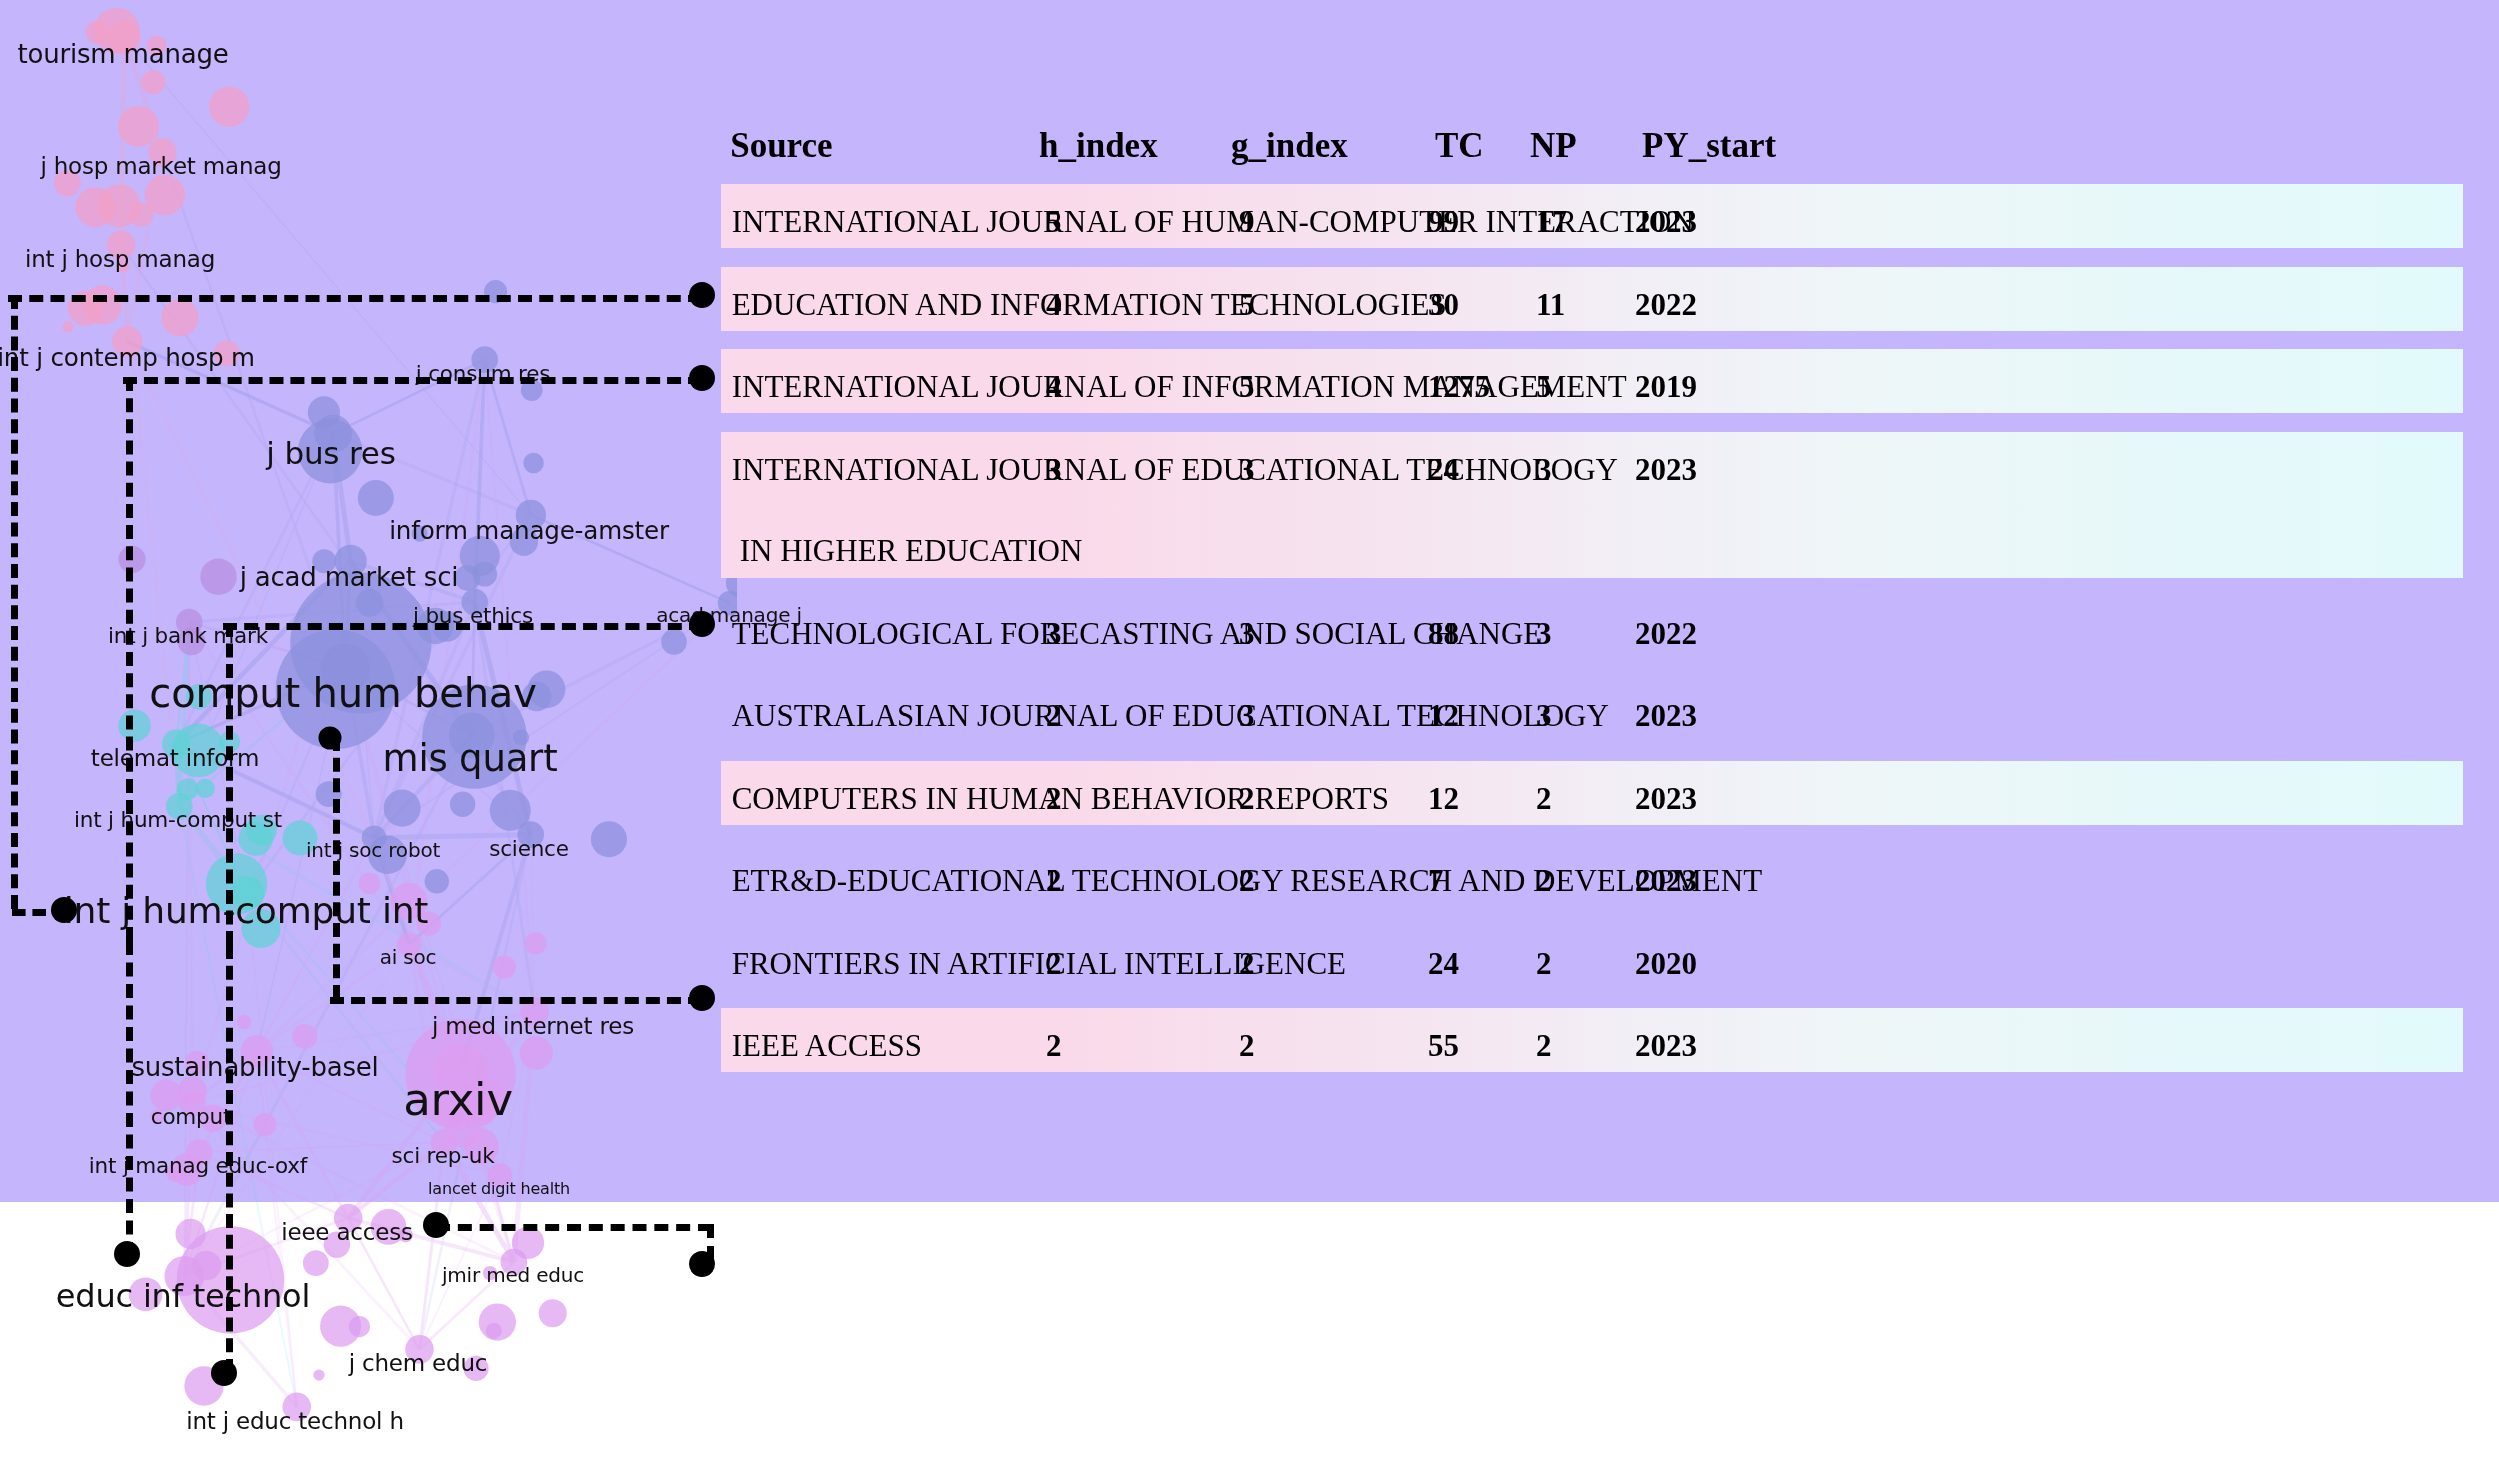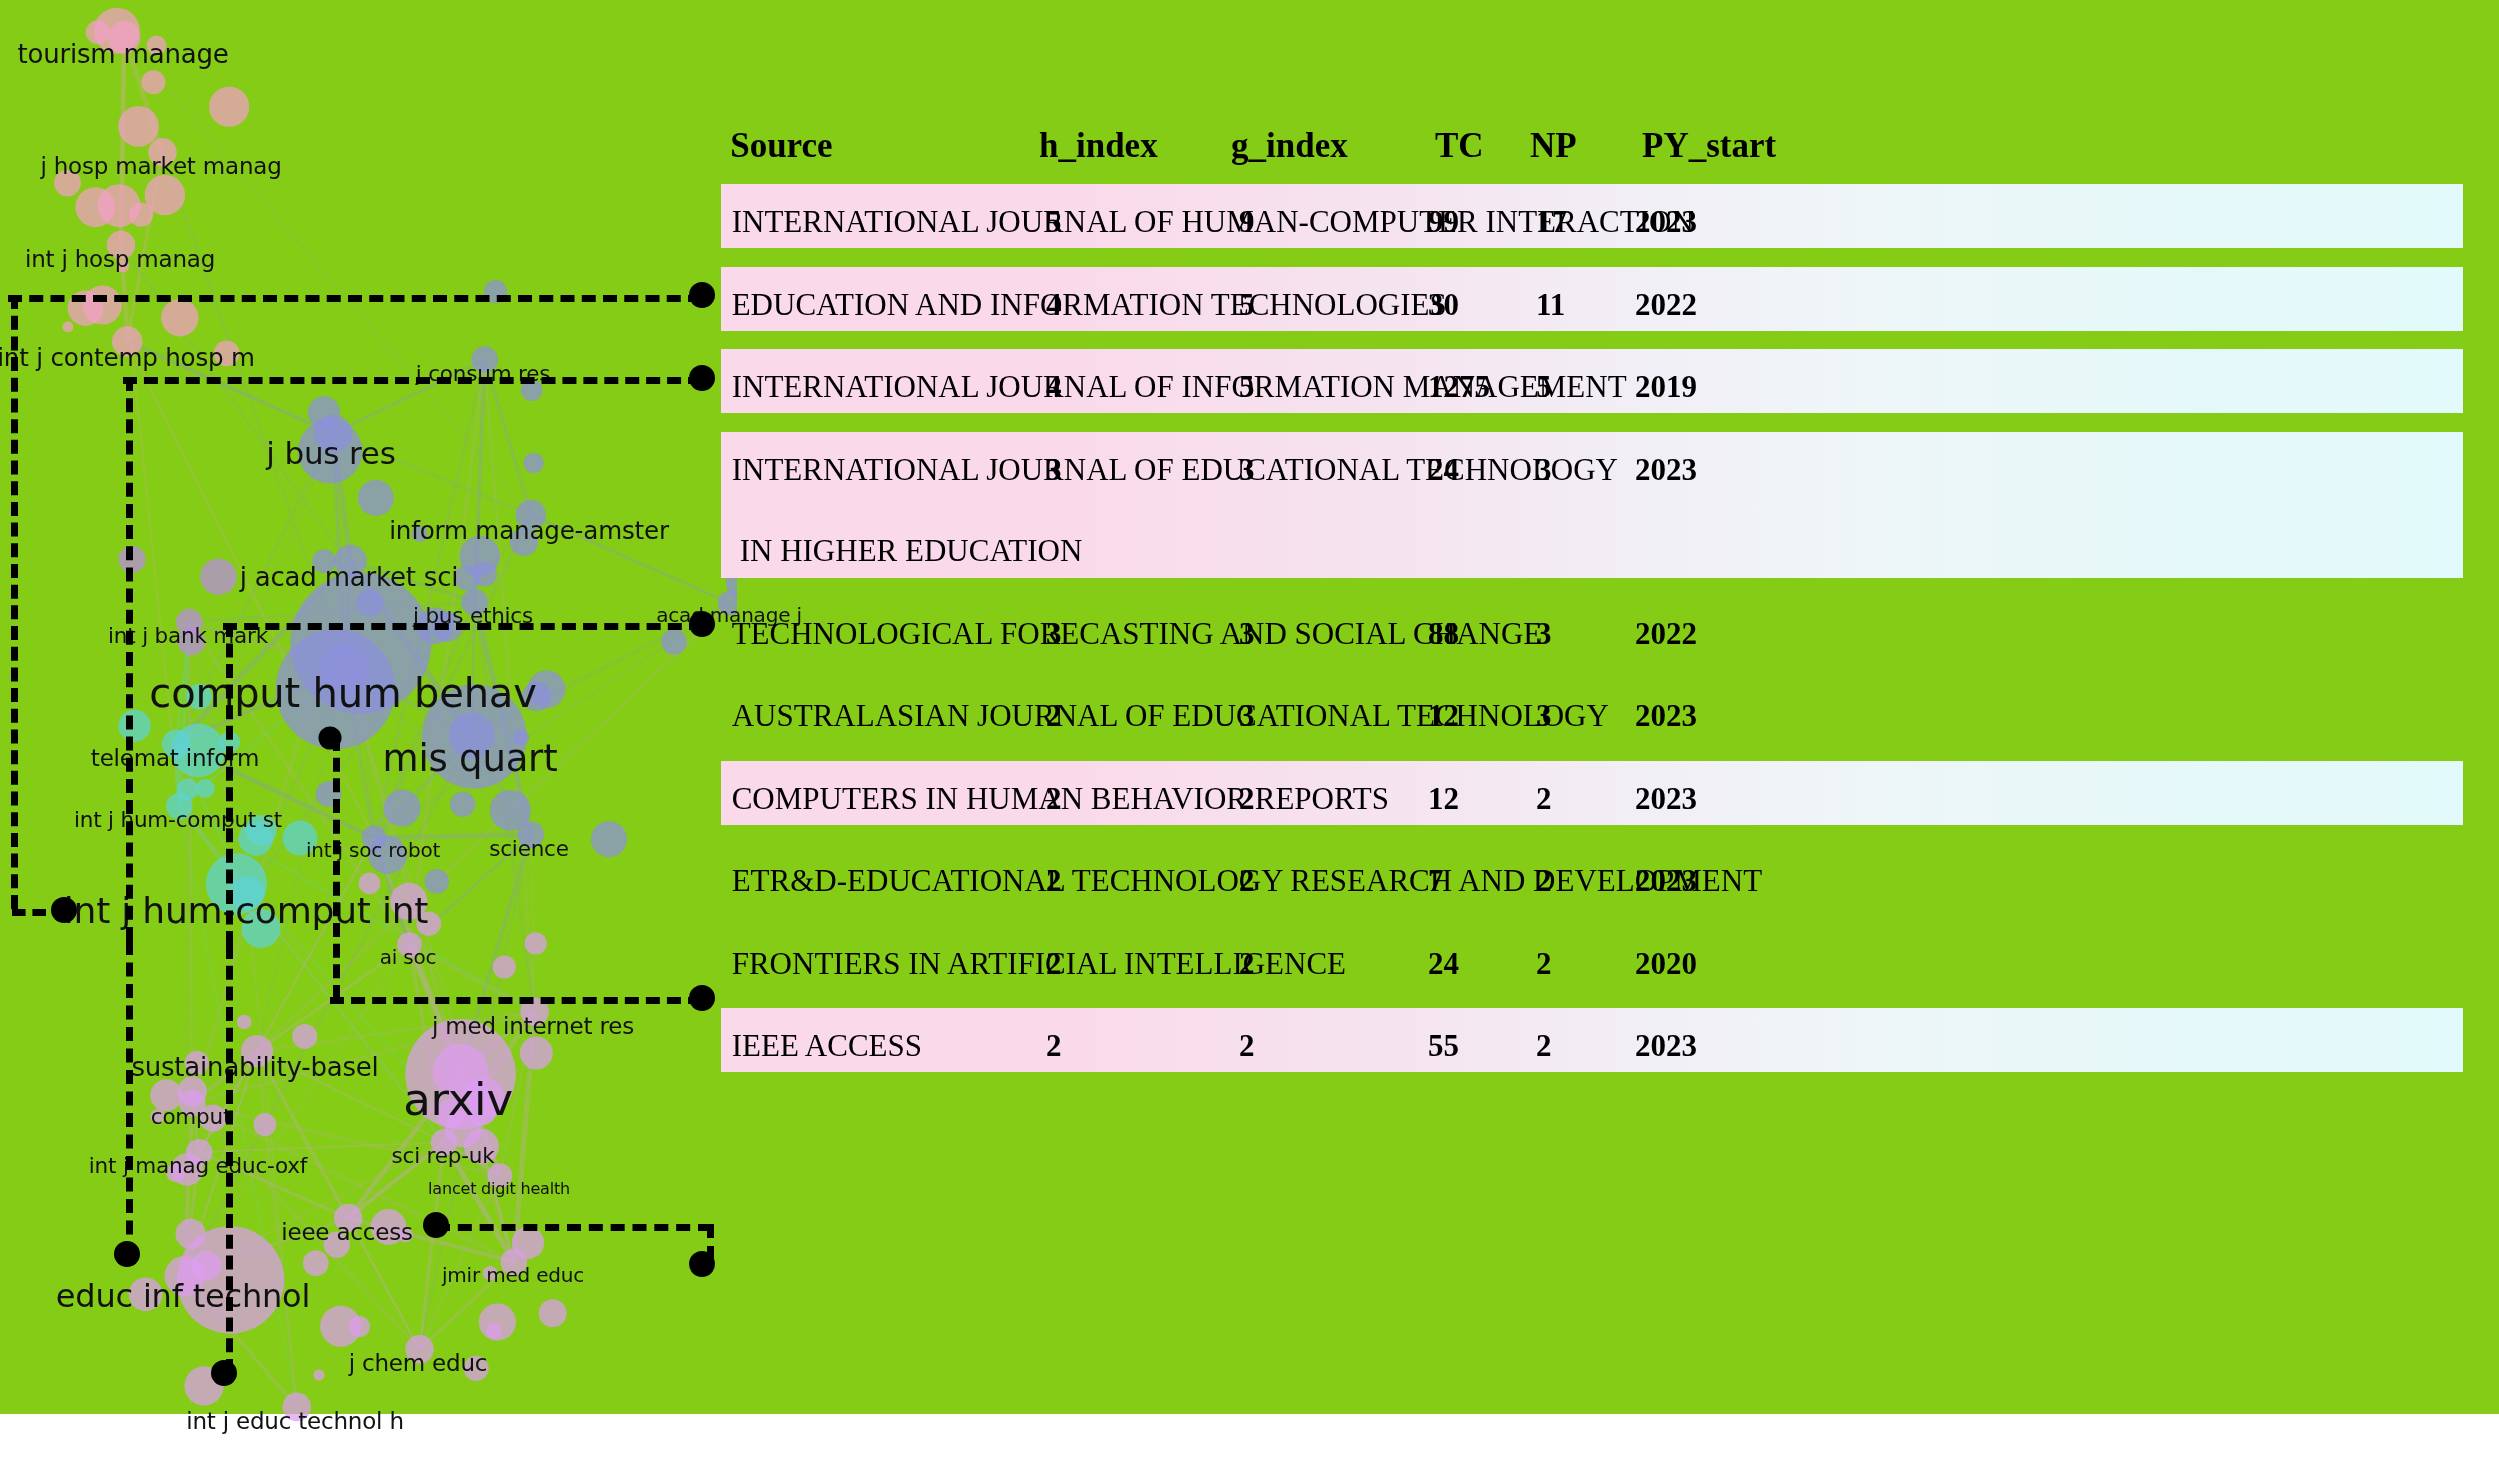--- a/index.html
+++ b/index.html
@@ -1,17 +1,17 @@
 <!DOCTYPE html>
 <html style="font-size:12.3px"><head>
 <meta charset="utf-8">
 <style>
   html,body{margin:0;padding:0;background:#ffffff;}
   body{width:2500px;height:1481px;overflow:hidden;font-family:"Liberation Sans",sans-serif;}
-  #root{position:relative;width:2500px;height:1414px;background:#84cc16;}
+  #root{position:relative;width:2500px;height:1202px;background:#c4b5fd;}
 
   
   #graph{position:absolute;left:0;top:0;width:737px;height:1481px;overflow:visible;}
   #graph svg{position:absolute;left:0;top:0;}
   .nlabel{position:absolute;white-space:nowrap;color:#111;font-family:"DejaVu Sans",sans-serif;
           transform:translate(-50%,-50%);letter-spacing:-0.2px;}
 
   
   .dash-h{position:absolute;border-top:7px dashed #000;height:0;}
   .dash-v{position:absolute;border-left:7px dashed #000;width:0;}

